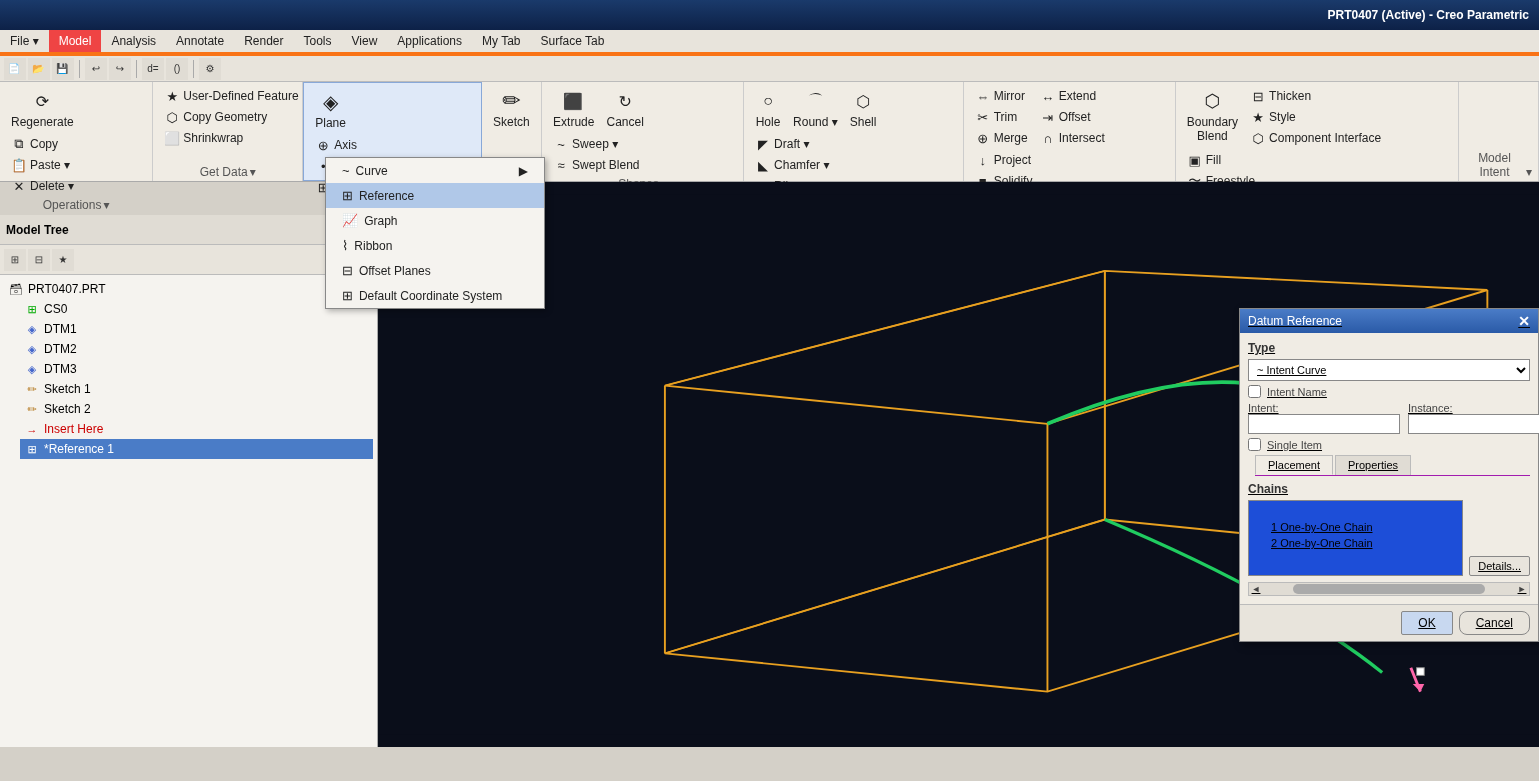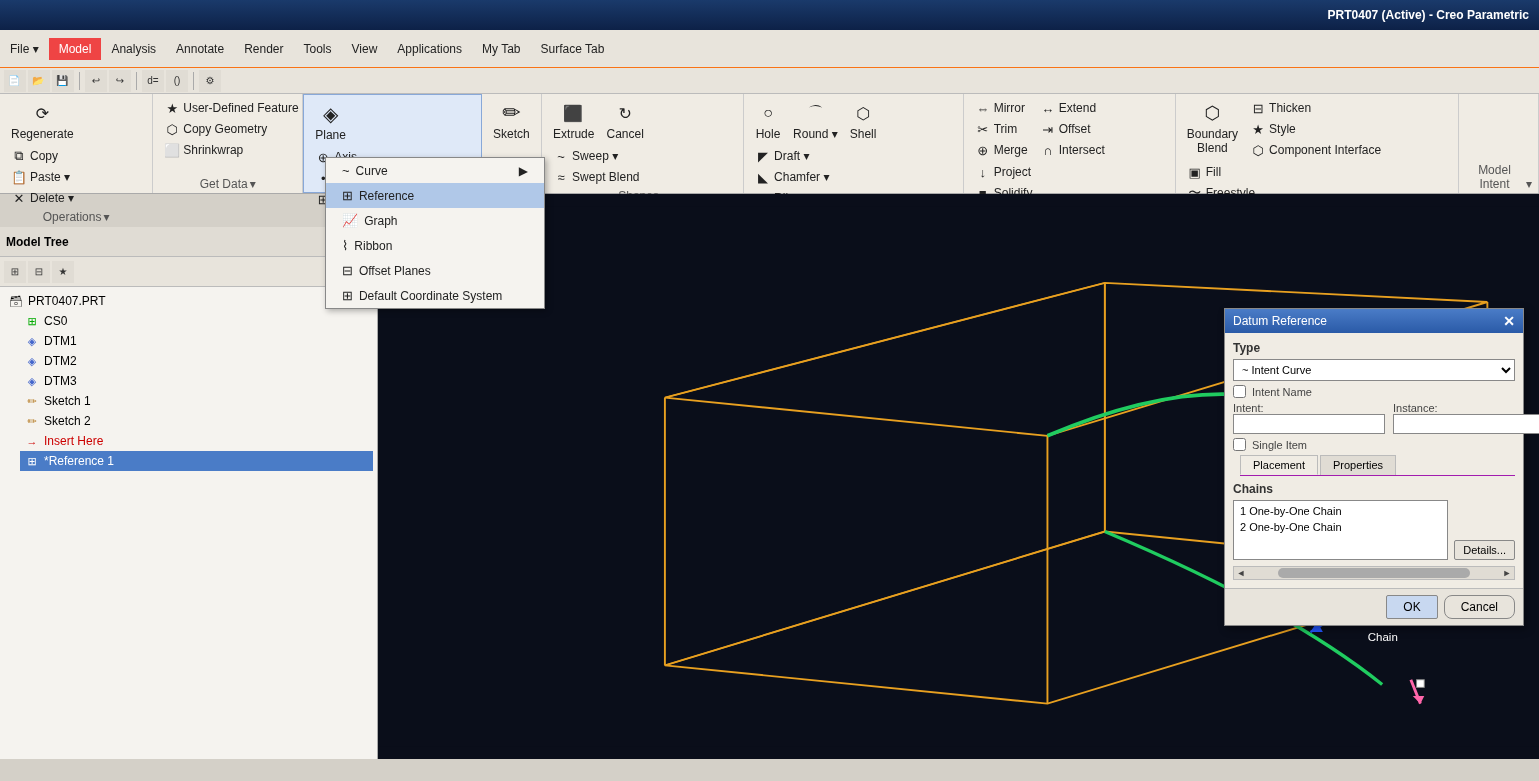--- a/index.html
+++ b/index.html
@@ -13,25 +13,25 @@
       display: flex;
       align-items: center;
       justify-content: flex-end;
       padding-right: 10px;
       font-size: 13px;
       font-weight: bold;
     }
 
     
     #menu-bar {
-      height: 38px;
+      height: 26px;
       background: #e8e4dc;
       display: flex;
       align-items: center;
-      border-bottom: 1px solid #f97316;
+      border-bottom: 4px solid #f97316;
     }
     .menu-item {
       padding: 4px 10px;
       cursor: pointer;
       color: #222;
       font-size: 12px;
     }
     .menu-item.active { background: #ef4444; color: white; }
 
     
@@ -212,26 +212,27 @@
       color: #222;
     }
     .dropdown-item.highlighted { background: #b0c8e8; }
     .dropdown-item .di-icon { font-size: 13px; }
     .dropdown-item .di-arrow { margin-left: auto; }
 
     
     #datum-dialog {
       position: absolute;
       top: 308px;
-      right: 15px;
+      right: 0px;
       width: 300px;
       background: #f0ece4;
       border: 1px solid #888;
       box-shadow: 3px 3px 8px rgba(0,0,0,0.4);
       z-index: 200;
+      text-decoration: underline;
     }
     #datum-dialog-titlebar {
       background: linear-gradient(to bottom, #4a7cc7, #2a5aa7);
       color: white;
       padding: 4px 8px;
       display: flex;
       align-items: center;
       justify-content: space-between;
     }
     #datum-dialog-body {
@@ -286,23 +287,23 @@
       background: #e0dcd4;
       font-size: 11px;
       margin-right: 2px;
     }
     .dialog-tab.active {
       background: #f0ece4;
       border-bottom: 1px solid #f0ece4;
     }
     .chains-list {
       border: 1px solid #888;
-      background: #ffffff;
-      height: 60px;
-      padding: 2px;
+      background: #1d4ed8;
+      height: 76px;
+      padding: 18px;
       overflow-y: auto;
     }
     .chain-item {
       padding: 2px 4px;
       font-size: 11px;
       cursor: pointer;
     }
     .dialog-footer {
       display: flex;
       justify-content: flex-end;

